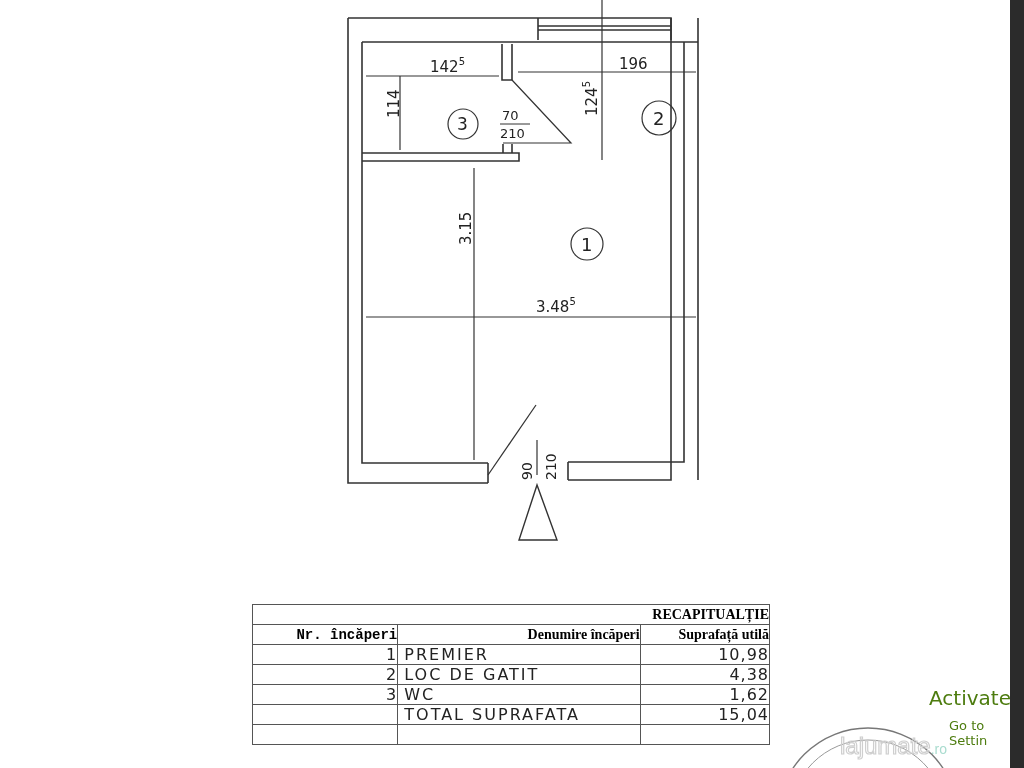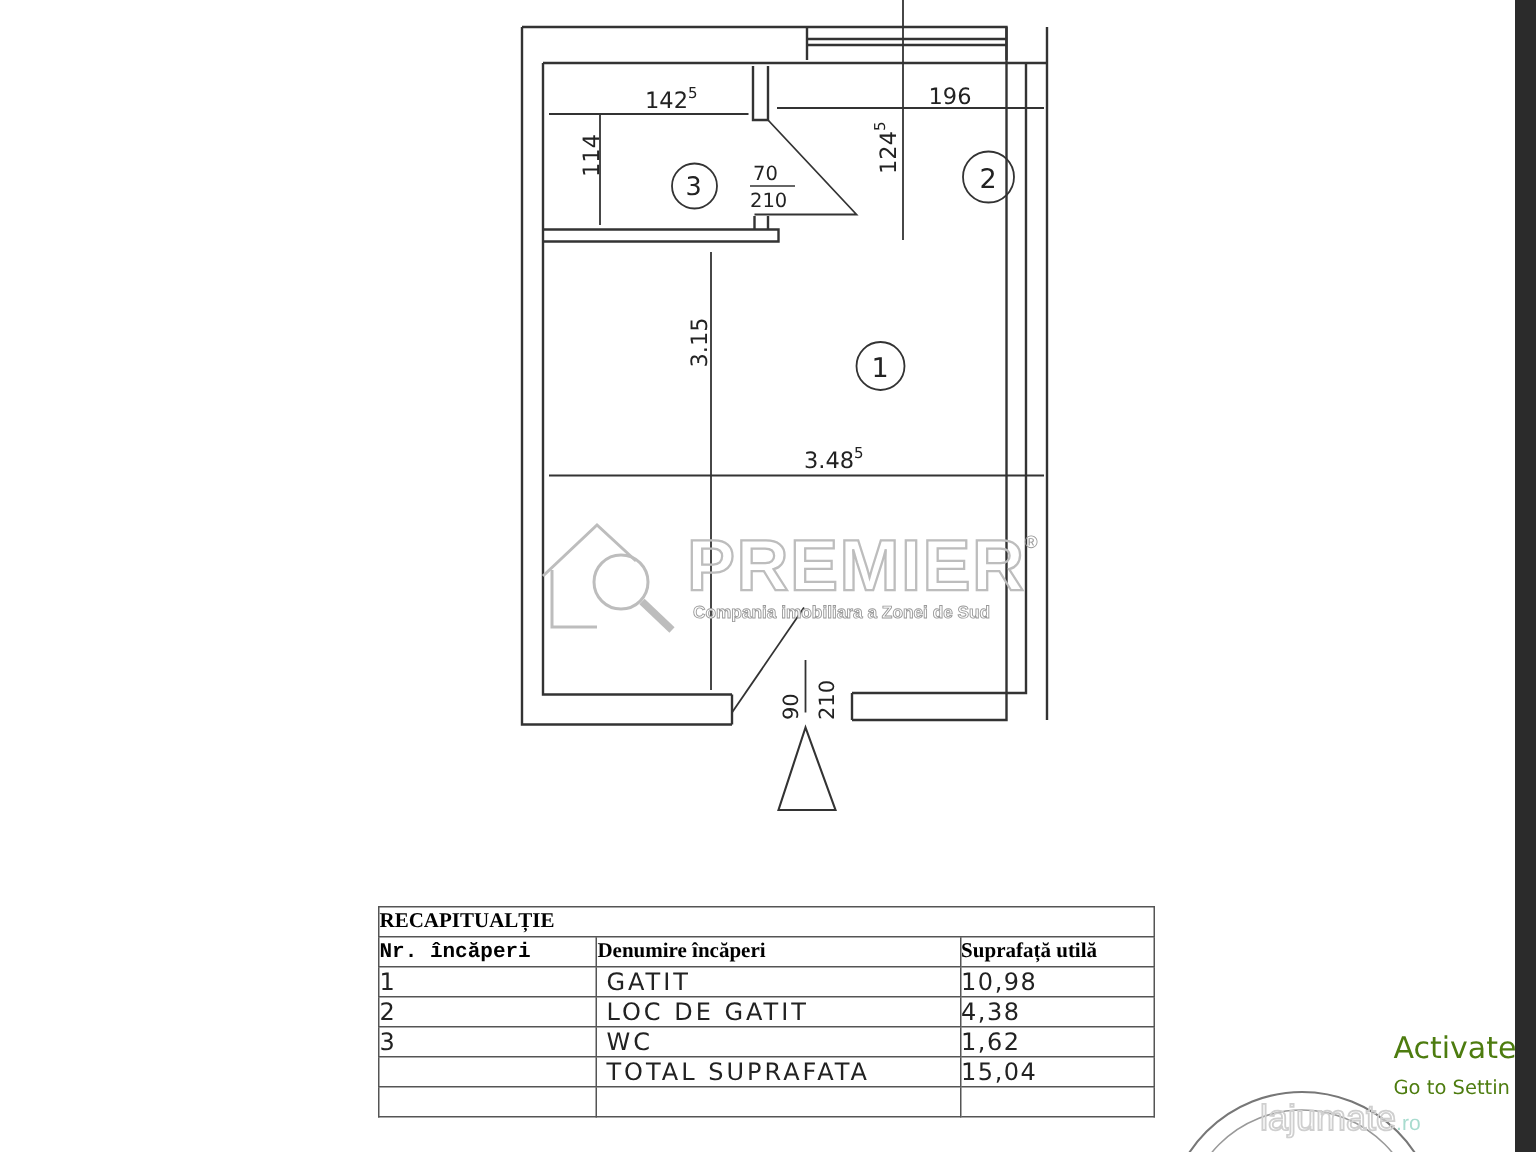--- a/index.html
+++ b/index.html
@@ -7,30 +7,30 @@
   .page { position:absolute; left:16px; top:0; width:1010px; height:768px; background:#ffffff;padding-left:17px; }
   .dark-strip { position:absolute; left:1010px; top:0; width:14px; height:768px; background:#2b2b2b; }
   svg.plan { position:absolute; left:0; top:0; }
   .hand { font-family:"DejaVu Sans", sans-serif; fill:#222; }
   .watermark { position:absolute; left:342px; top:344px; width:350px; height:80px; }
   .wm-text { position:absolute; left:100px; top:6px; font-family:"Liberation Sans", sans-serif; font-size:48px; font-weight:bold; color:transparent; -webkit-text-stroke:1.5px #bdbdbd; letter-spacing:1px; }
   .wm-sub { position:absolute; left:104px; top:59px; font-family:"Liberation Sans", sans-serif; font-size:11.5px; font-weight:bold; color:#fff; -webkit-text-stroke:0.6px #9a9a9a; white-space:nowrap; }
   .wm-reg { position:absolute; left:325px; top:10px; font-size:12px; color:#999; }
 
   table.recap { position:absolute; left:252px; top:604px; width:518px; border-collapse:collapse; font-family:"Liberation Serif", serif; }
-  table.recap td, table.recap th { border:1px solid #555; padding:0; height:19px; line-height:18px; text-align:left; font-size:14px; }
+  table.recap td, table.recap th { border:1px solid #555; padding:0; height:19px; line-height:18px; text-align:right; font-size:14px; }
   table.recap th.title { font-weight:bold; font-size:14px; height:19px; }
   table.recap th.hdr { font-weight:bold; font-size:14px; }
   table.recap td.hw { font-family:"DejaVu Sans", sans-serif; font-size:16px; letter-spacing:2px; color:#222; text-align:left; padding-left:6px; }
   table.recap td.num { font-family:"DejaVu Sans", sans-serif; font-size:16px; color:#222; letter-spacing:1px; }
   .c1 { width:135px;font-family:Liberation Mono, monospace; } .c2 { width:226px; } .c3 { width:120px; }
 
   .activate { position:absolute; left:929px; top:686px; color:#4d7c0f; font-family:"DejaVu Sans", sans-serif; }
   .activate .t1 { font-size:20px; }
-  .activate .t2 { font-size:13px; margin-top:8px; }
+  .activate .t2 { font-size:13px; margin-top:8px;margin-left:20px; }
   .stamp { position:absolute; left:768px; top:718px; width:200px; height:100px; }
   .site-wm { position:absolute; left:840px; top:732px; font-size:24px; font-weight:normal; color:transparent; -webkit-text-stroke:1.2px #cfcfcf; font-family:"Liberation Sans", sans-serif;text-align:right; }
   .site-wm .ro { color:#a9dccf; -webkit-text-stroke:0; font-size:14px; }
 </style>
 </head>
 <body>
 
 <div class="page">
   <svg class="plan" width="1010" height="600" viewBox="0 0 1010 600">
     <g stroke="#333" stroke-width="1.6" fill="none">
@@ -81,48 +81,35 @@
       <text x="486" y="120" font-size="13">70</text>
       <path d="M484 124 L514 124" stroke="#333" stroke-width="1"></path>
       <text x="484" y="138" font-size="13">210</text>
       <text transform="translate(455 245) rotate(-90)">3.15</text>
       <text x="520" y="312">3.48<tspan dy="-7" font-size="10">5</tspan></text>
       <text transform="translate(516 480) rotate(-90)" font-size="14">90</text>
       <text transform="translate(540 480) rotate(-90)" font-size="14">210</text>
     </g>
   </svg>
 
-  <div class="watermark">
-    <svg width="110" height="80" style="position:absolute;left:0;top:0">
-      <g stroke="#bdbdbd" stroke-width="2" fill="none">
-        <path d="M4 40 L40 6 L66 30"></path>
-        <path d="M10 36 L10 74 L40 74"></path>
-        <circle cx="56" cy="44" r="18"></circle>
-        <path d="M70 57 L90 76" stroke-width="5"></path>
-      </g>
-    </svg>
-    <div class="wm-text">PREMIER</div>
-    <div class="wm-reg">®</div>
-    <div class="wm-sub">Compania imobiliara a Zonei de Sud</div>
-  </div>
 </div>
 
 <table class="recap">
   <tbody>
       <tr>
         <th class="title" colspan="3">RECAPITUALȚIE</th>
       </tr>
   <tr>
     <th class="hdr c1">Nr. încăperi</th>
     <th class="hdr c2">Denumire încăperi</th>
     <th class="hdr c3">Suprafață utilă</th>
   </tr>
   <tr>
     <td class="num">1</td>
-    <td class="hw">GATIT</td>
+    <td class="hw">PREMIER</td>
     <td class="num">10,98</td>
   </tr>
   <tr>
     <td class="num">2</td>
     <td class="hw">LOC DE GATIT</td>
     <td class="num">4,38</td>
   </tr>
   <tr>
     <td class="num">3</td>
     <td class="hw">WC</td>

